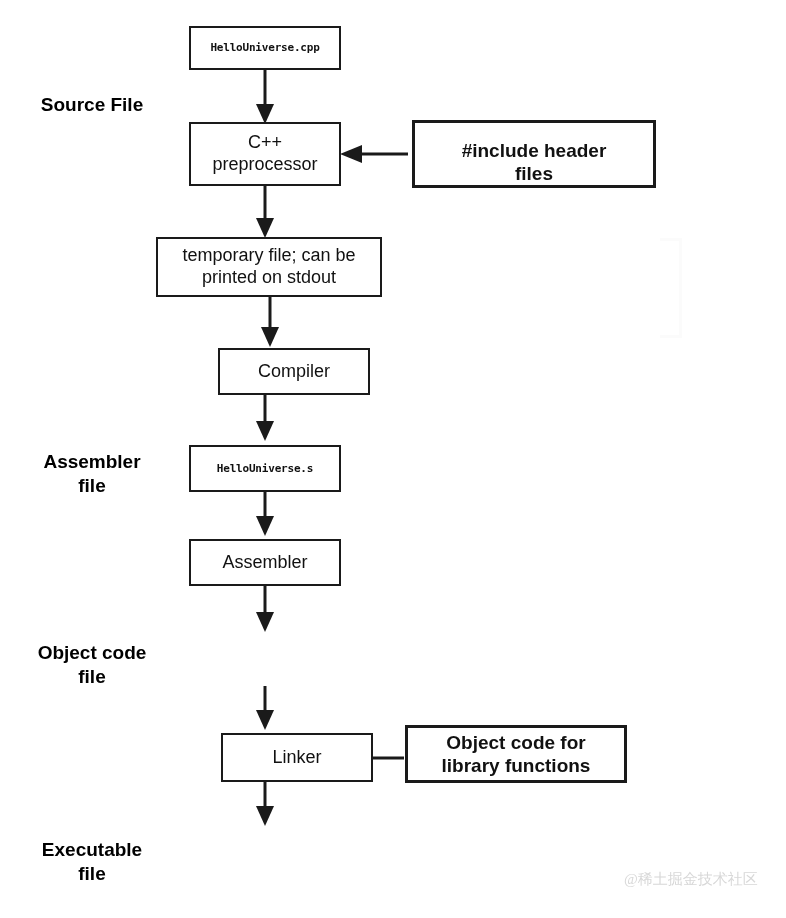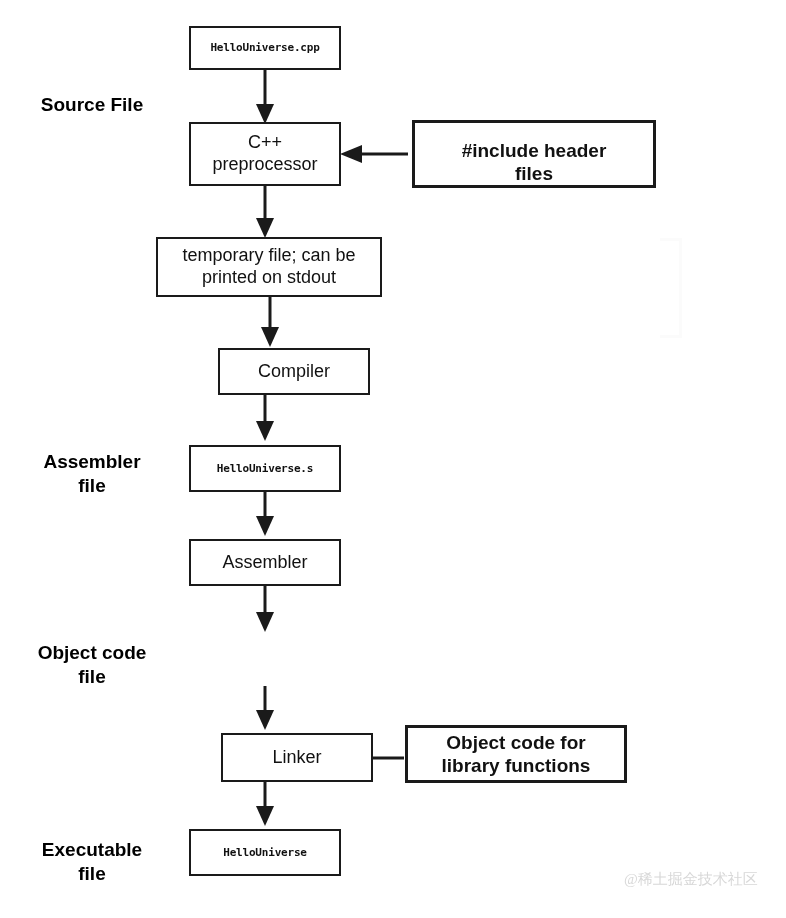--- a/index.html
+++ b/index.html
@@ -184,23 +184,20 @@
 
   <div class="node plain" style="left:189px; top:733px; width:152px; height:49px;margin-left:32px;">
     <span>Linker</span>
   </div>
 
   <div class="node strong" style="left:405px; top:725px; width:222px; height:58px; white-space:pre-line;">
     <span>Object code for
 library functions</span>
   </div>
 
-  <div class="node mono" style="left:189px; top:829px; width:152px; height:47px;">
-    <span>HelloUniverse</span>
-  </div>
 
   <div class="caption" style="left:16px; top:93px; width:152px;">Source File</div>
 
   <div class="caption" style="left:16px; top:450px; width:152px;">Assembler
 file</div>
 
   <div class="caption" style="left:14px; top:641px; width:156px;">Object code
 file</div>
 
   <div class="caption" style="left:14px; top:838px; width:156px;">Executable

